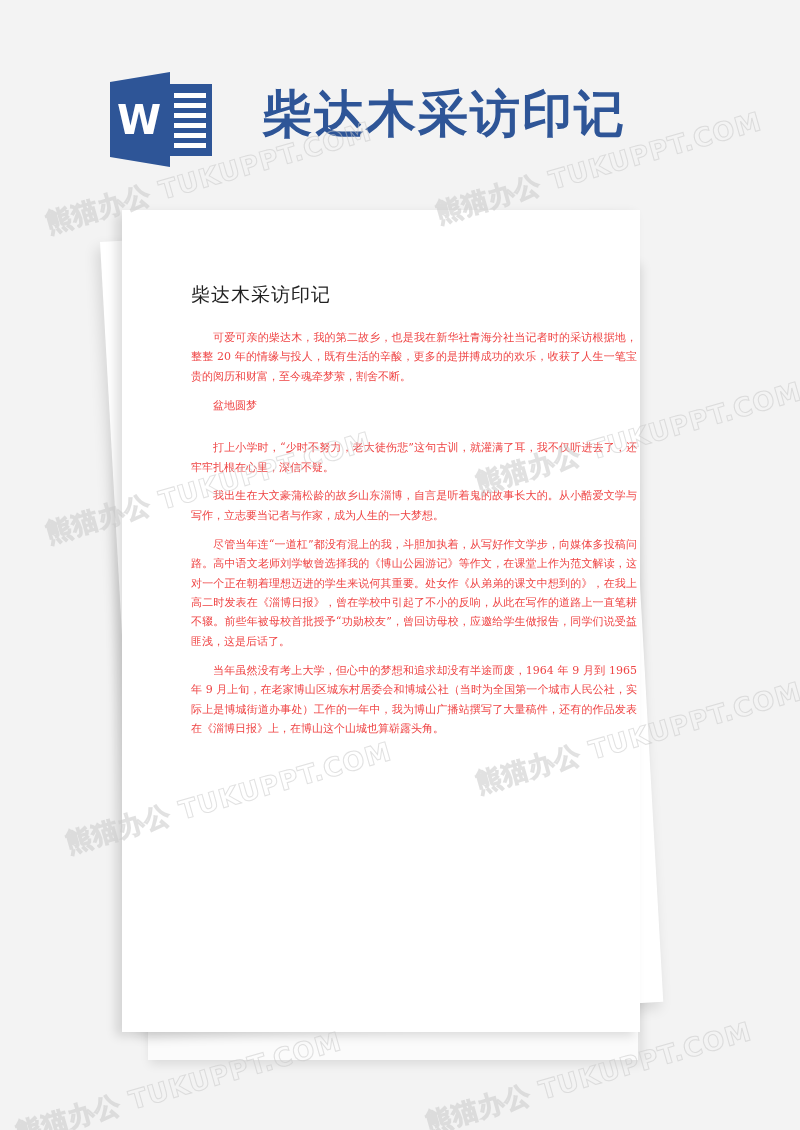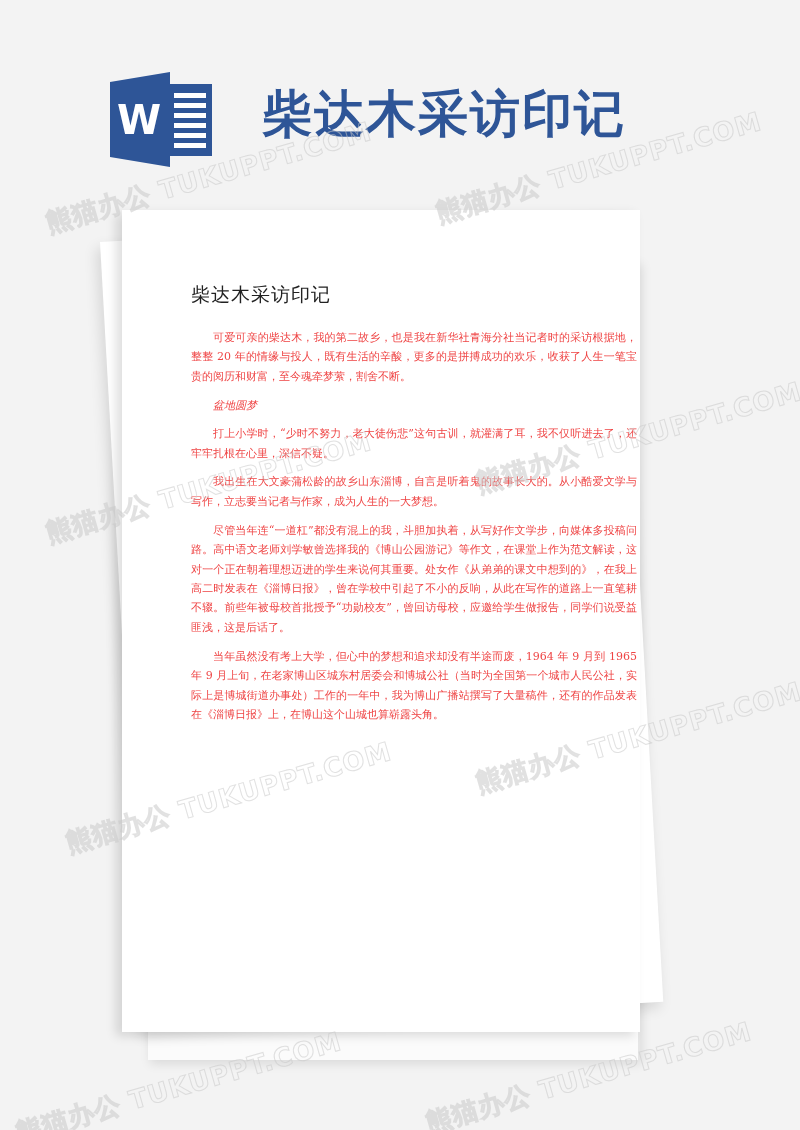--- a/index.html
+++ b/index.html
@@ -42,21 +42,21 @@
       position: absolute; left: 69px; top: 72px;
       font-family: "DejaVu Sans", "Liberation Sans", sans-serif;
       font-size: 19px; color: #222; letter-spacing: 1px;
     }
     .doc-body {
       position: absolute; left: 69px; top: 118px; width: 446px;
       font-size: 11px; line-height: 19.4px; color: #ef4444;
       text-align: justify;
     }
     .doc-body p { margin: 0 0 9.5px 0; text-indent: 2em; }
-    .doc-body p.heading { margin-bottom: 9px; font-style: italic; }
+    .doc-body p.heading { margin-bottom: 23px; }
   </style>
 </head>
 <body>
 
 <div class="banner">
   <svg class="word-icon" viewBox="0 0 105 95" xmlns="http://www.w3.org/2000/svg">
     <rect x="58" y="12" width="44" height="72" fill="#2e5597"></rect>
     <rect x="64" y="21" width="32" height="5" fill="#ffffff"></rect>
     <rect x="64" y="31" width="32" height="5" fill="#ffffff"></rect>
     <rect x="64" y="41" width="32" height="5" fill="#ffffff"></rect>

